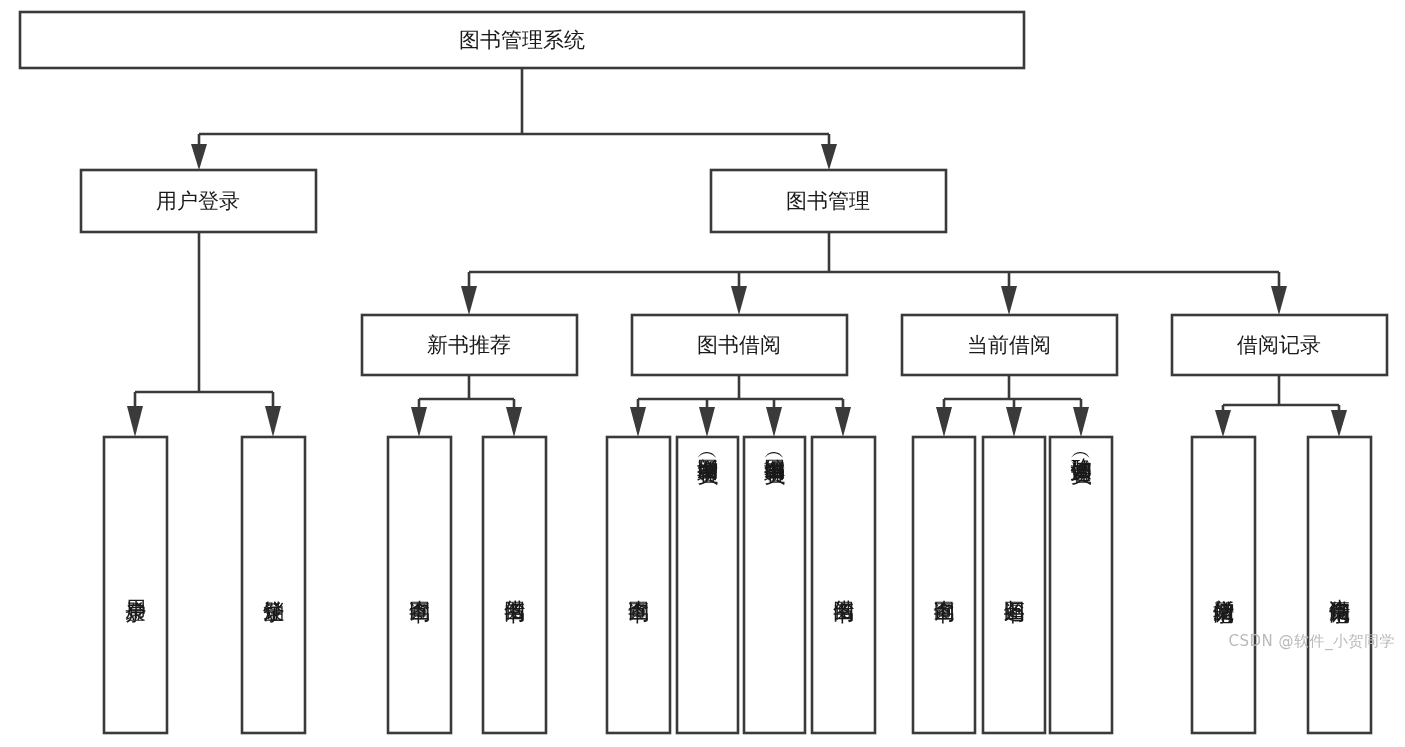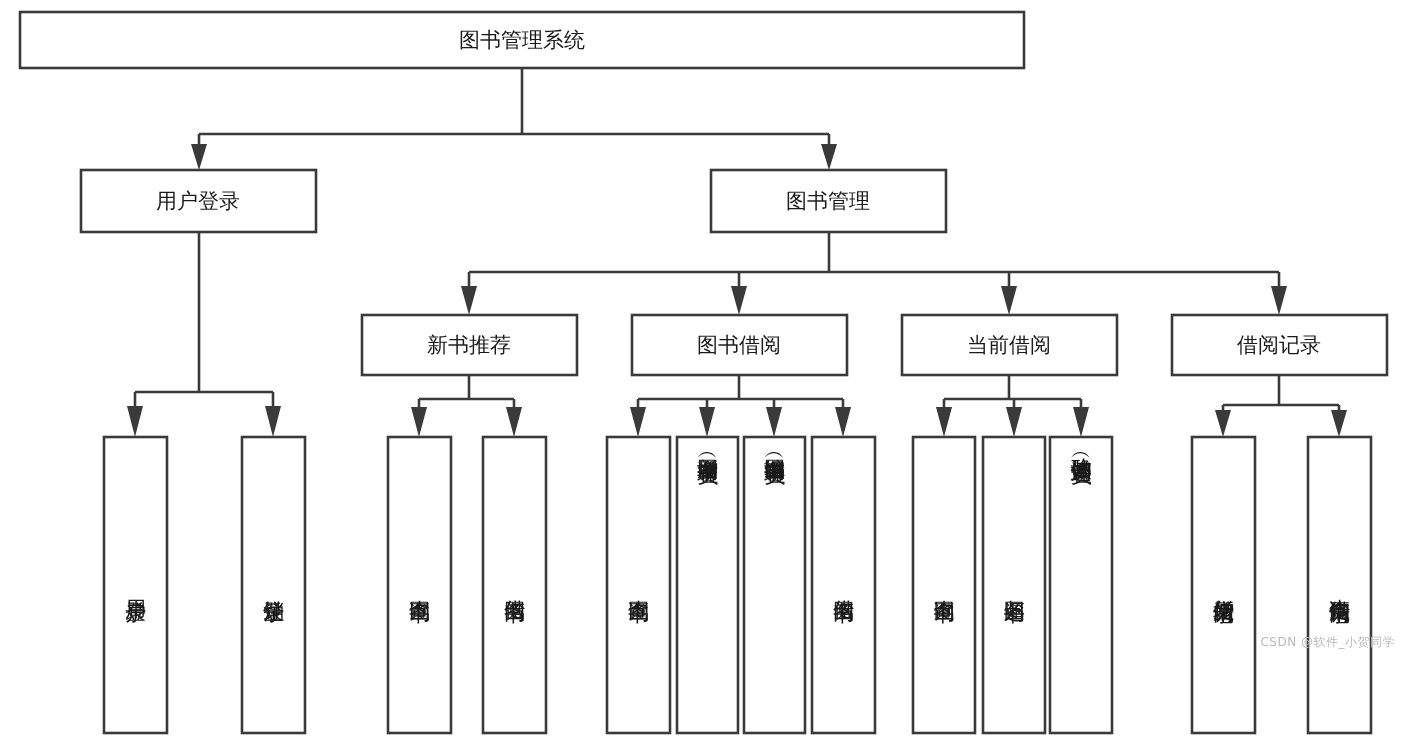--- a/index.html
+++ b/index.html
@@ -64,21 +64,21 @@
     color: #1a1a1a;
     letter-spacing: 1px;
     white-space: nowrap;
     text-align: center;
   }
   #watermark {
     position: absolute;
     right: 10px;
     bottom: 6px;
     font-family: "DejaVu Sans", "Liberation Sans", sans-serif;
-    font-size: 12px;
+    font-size: 15px;
     color: #b9b9b9;
     letter-spacing: 0.5px;
     white-space: nowrap;
   }
 </style>
 </head>
 <body>
 
 <div id="diagram-root">
 

